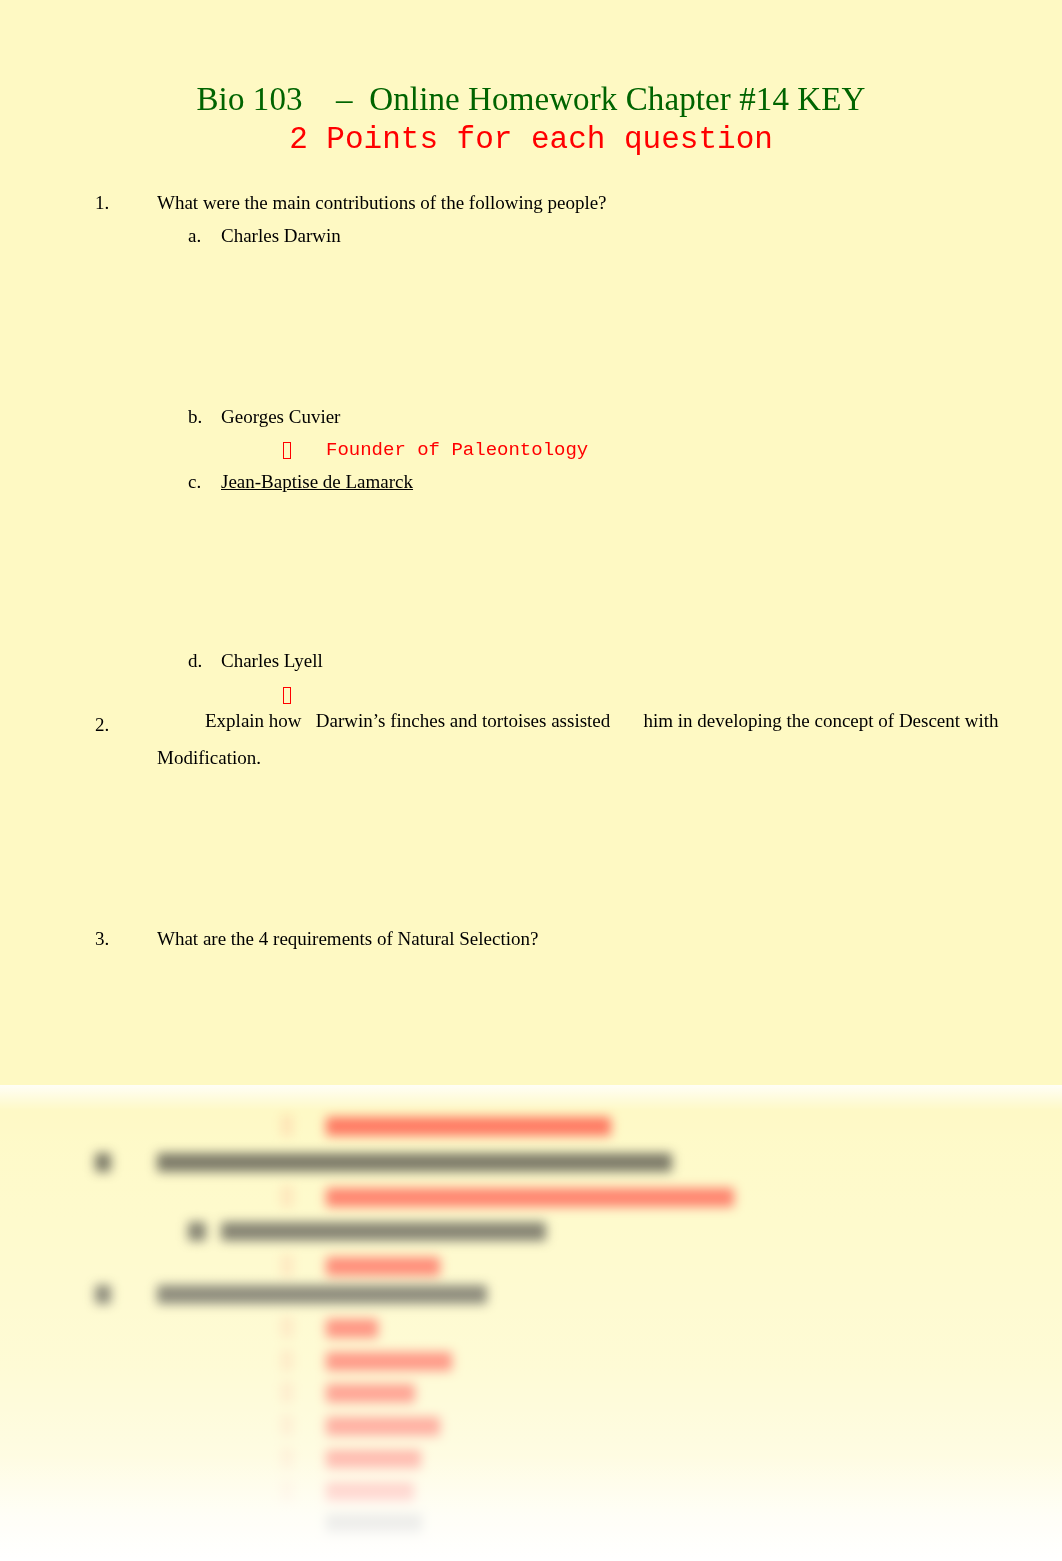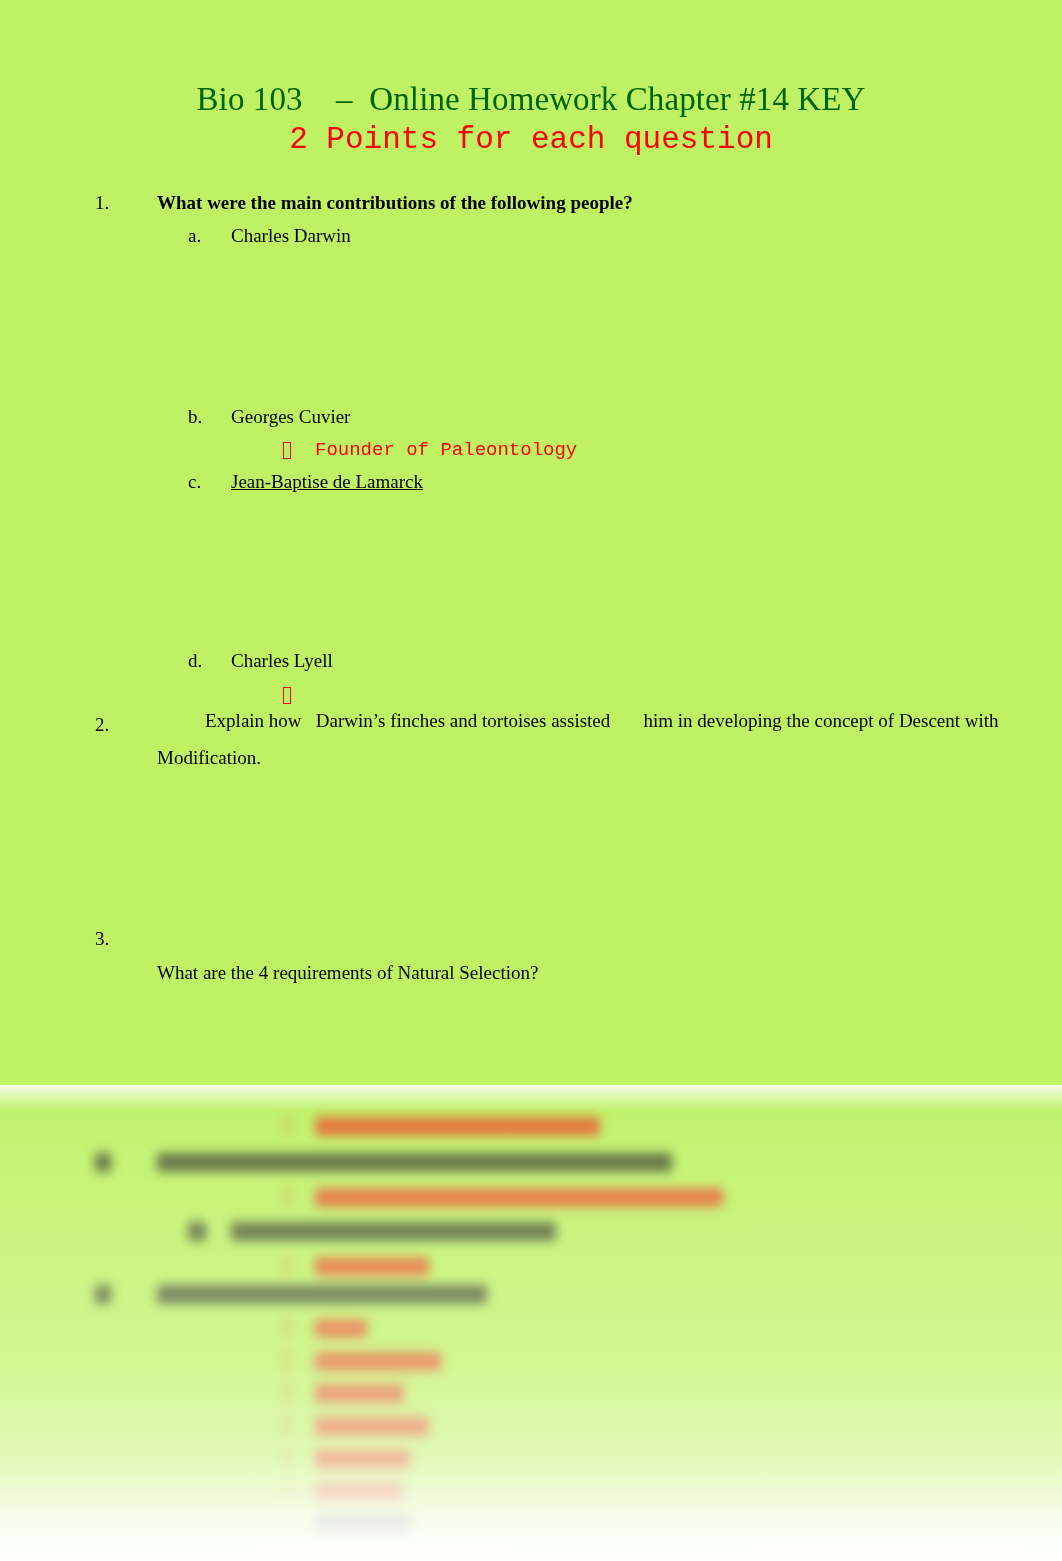--- a/index.html
+++ b/index.html
@@ -12,21 +12,21 @@
     height: 1561px;
     position: relative;
     overflow: hidden;
     font-family: "Liberation Serif", "DejaVu Serif", serif;
     color: #000000;
   }
 
   .page {
     position: absolute;
     inset: 0;
-    background: #bef264;
+    background: #fef9c3;
   }
 
   
   .title-block {
     position: absolute;
     left: 0;
     top: 78px;
     width: 1062px;
     text-align: center;
   }
@@ -45,23 +45,23 @@
   
   .row {
     position: absolute;
     white-space: pre;
     font-size: 19px;
     line-height: 26px;
   }
   .marker-num   { left: 95px; }
   .text-l1      { left: 157px; }
   .marker-alpha { left: 188px; }
-  .text-l2      { left: 221px; margin-left: 10px; }
+  .text-l2      { left: 221px; }
   .marker-bullet{ left: 283px; }
-  .text-l3      { left: 315px; }
+  .text-l3      { left: 326px; }
 
   .red   { color: #ff0000; font-family: Liberation Mono, monospace; }
   .green { color: #006400; }
 
   
   .tofu {
     display: inline-block;
     width: 8px;
     height: 17px;
     border: 1.6px solid #ff0000;
@@ -120,21 +120,21 @@
 <body>
 
 <div class="page">
 
   <div class="title-block">
     <div class="title-line-1 green">Bio 103    –  Online Homework Chapter #14 KEY</div>
     <div class="title-line-2 red">2 Points for each question</div>
   </div>
 
   <div class="row marker-num" style="top:190px;">1.</div>
-  <div class="row text-l1" style="top:190px;font-weight:bold;">What were the main contributions of the following people?</div>
+  <div class="row text-l1" style="top:190px;">What were the main contributions of the following people?</div>
 
   <div class="row marker-alpha" style="top:223px;">a.</div>
   <div class="row text-l2" style="top:223px;">Charles Darwin</div>
 
   <div class="row marker-alpha" style="top:404px;">b.</div>
   <div class="row text-l2" style="top:404px;text-align:right;">Georges Cuvier</div>
   <div class="row marker-bullet" style="top:437px;"><span class="tofu"></span></div>
   <div class="row text-l3 red" style="top:437px;">Founder of Paleontology</div>
 
   <div class="row marker-alpha" style="top:469px;">c.</div>
@@ -142,21 +142,21 @@
 
   <div class="row marker-alpha" style="top:648px;">d.</div>
   <div class="row text-l2" style="top:648px;">Charles Lyell</div>
   <div class="row marker-bullet" style="top:682px;"><span class="tofu"></span></div>
 
   <div class="row marker-num" style="top:712px;">2.</div>
   <div class="row text-l1" style="top:708px;margin-left:48px;">Explain how   Darwin’s finches and tortoises assisted       him in developing the concept of Descent with</div>
   <div class="row text-l1" style="top:745px;">Modification.</div>
 
   <div class="row marker-num" style="top:926px;">3.</div>
-  <div class="row text-l1" style="top:960px;">What are the 4 requirements of Natural Selection?</div>
+  <div class="row text-l1" style="top:926px;">What are the 4 requirements of Natural Selection?</div>
 
   <div id="blurred-region">
     <div class="blur-inner" id="blur-inner">
 
     <div class="row text-l3" style="top: 32px; height: 19px; width: 285px; background: rgba(255, 0, 0, 0.55); border-radius: 2px;"></div>
         <div class="row marker-num" style="top: 68px; height: 19px; width: 16px; background: rgba(20, 20, 20, 0.62); border-radius: 2px;"></div>
         <div class="row text-l1" style="top: 68px; height: 19px; width: 515px; background: rgba(20, 20, 20, 0.62); border-radius: 2px;"></div>
         <div class="row text-l3" style="top: 103px; height: 19px; width: 408px; background: rgba(255, 0, 0, 0.55); border-radius: 2px;"></div>
         <div class="row marker-alpha" style="top: 137px; height: 19px; width: 18px; background: rgba(20, 20, 20, 0.62); border-radius: 2px;"></div>
         <div class="row text-l2" style="top: 137px; height: 19px; width: 325px; background: rgba(20, 20, 20, 0.62); border-radius: 2px;"></div>

